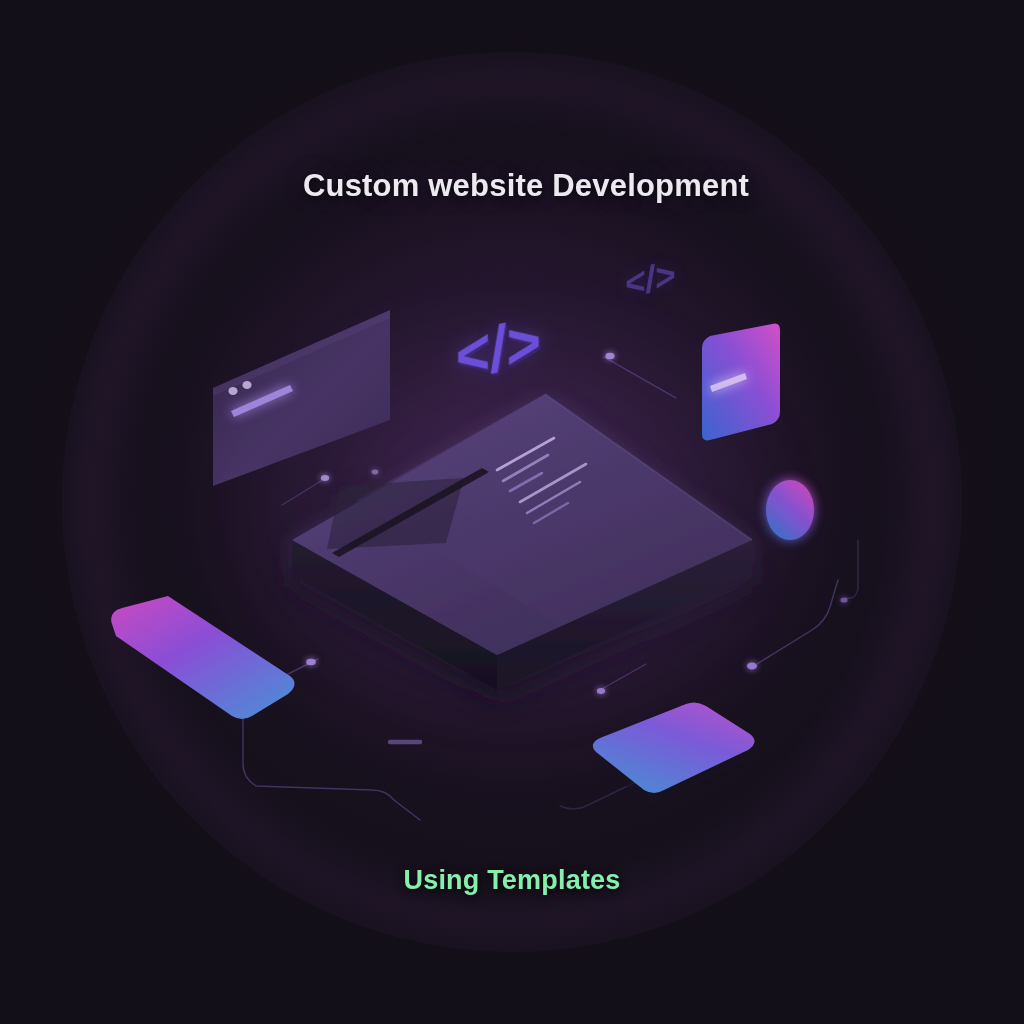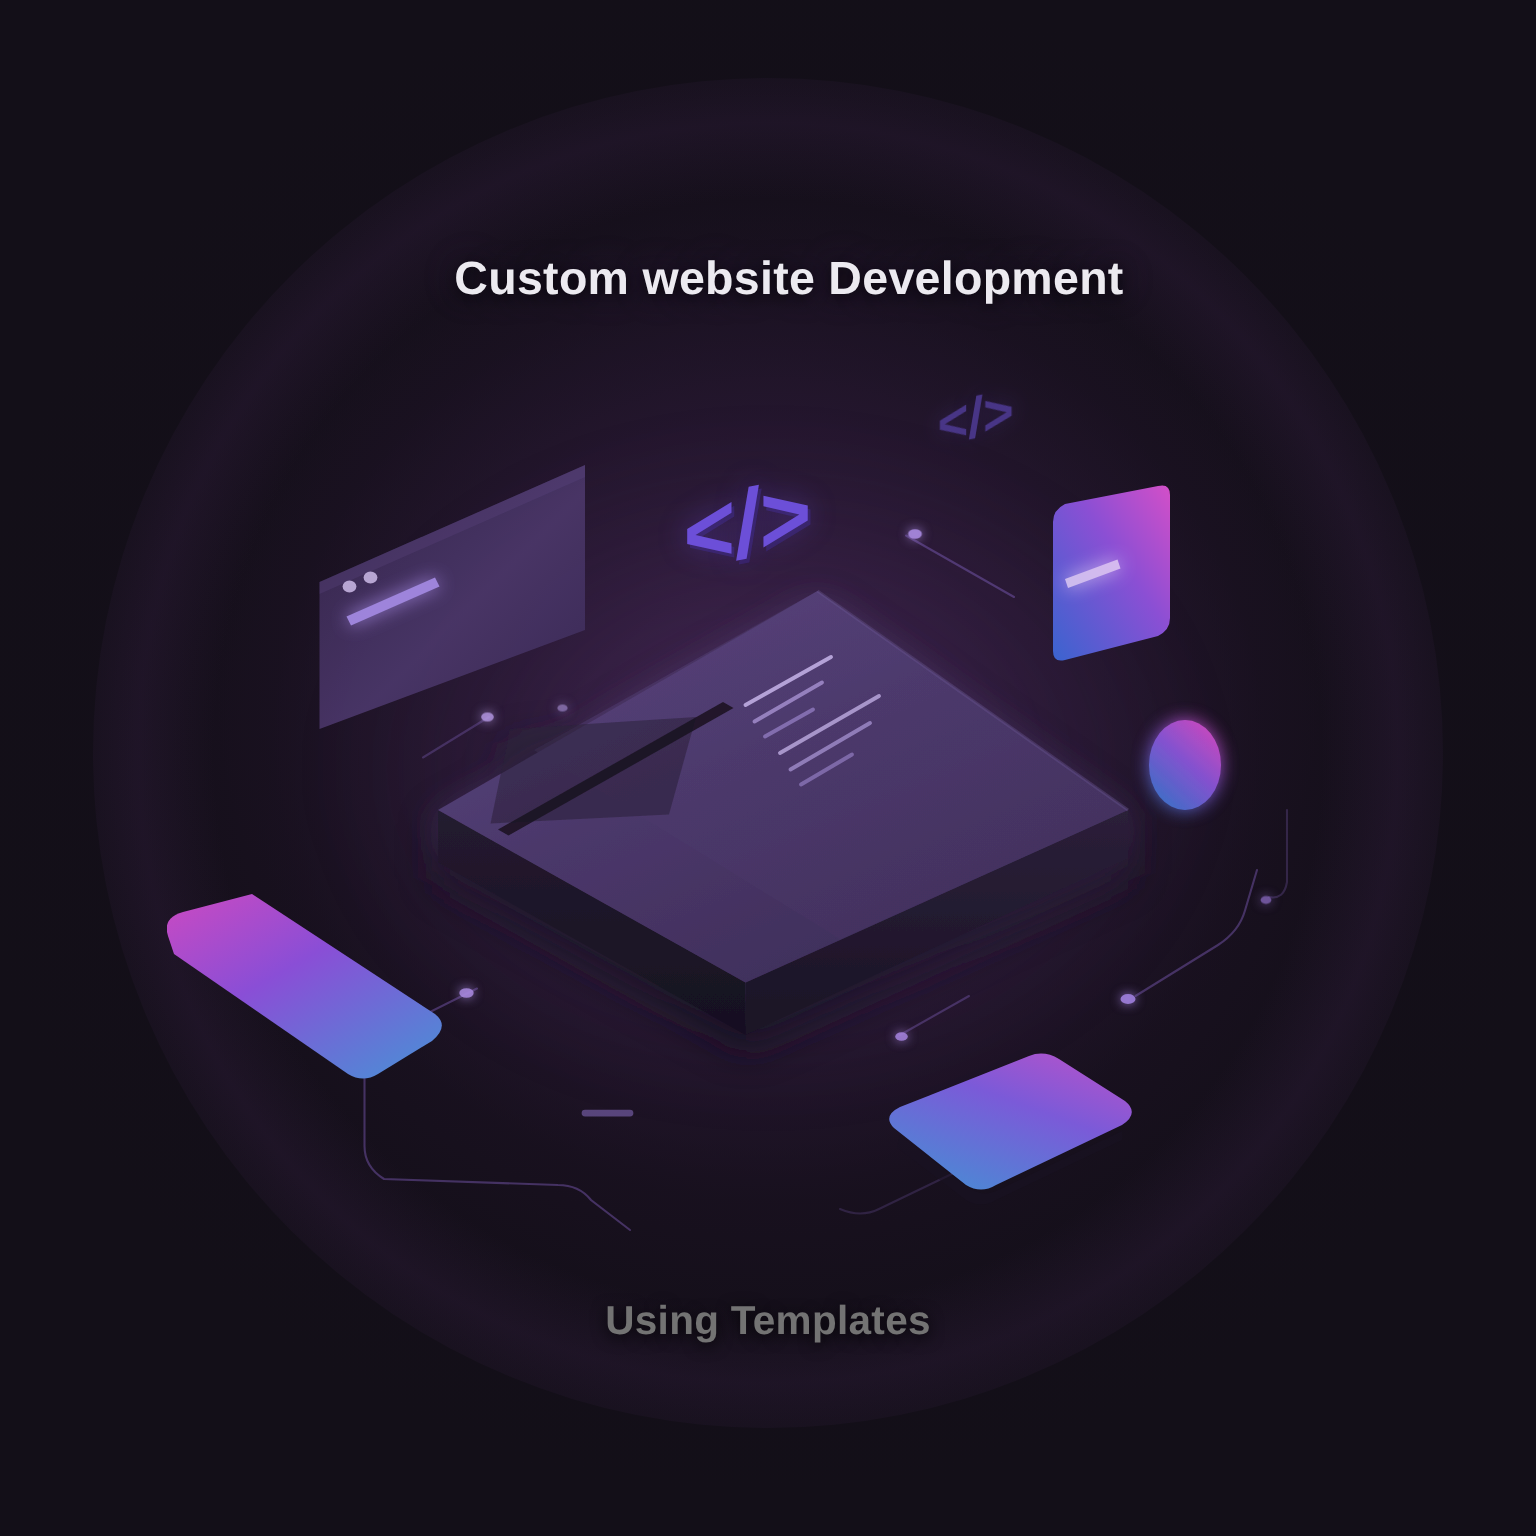--- a/index.html
+++ b/index.html
@@ -77,21 +77,21 @@
     letter-spacing: 0.2px;
     text-shadow: 0 2px 10px rgba(0,0,0,0.85), 0 0 26px rgba(150,110,190,0.22);
     padding-left: 28px;
   }
   .subtitle {
     position: absolute;
     left: 0;
     right: 0;
     top: 865px;
     text-align: center;
-    color: #737373;
+    color: #86efac;
     font-size: 27px;
     font-weight: bold;
     letter-spacing: 0.2px;
     text-shadow: 0 2px 10px rgba(0,0,0,0.85);
   }
 
   
   .scene {
     position: absolute;
     inset: 0;

